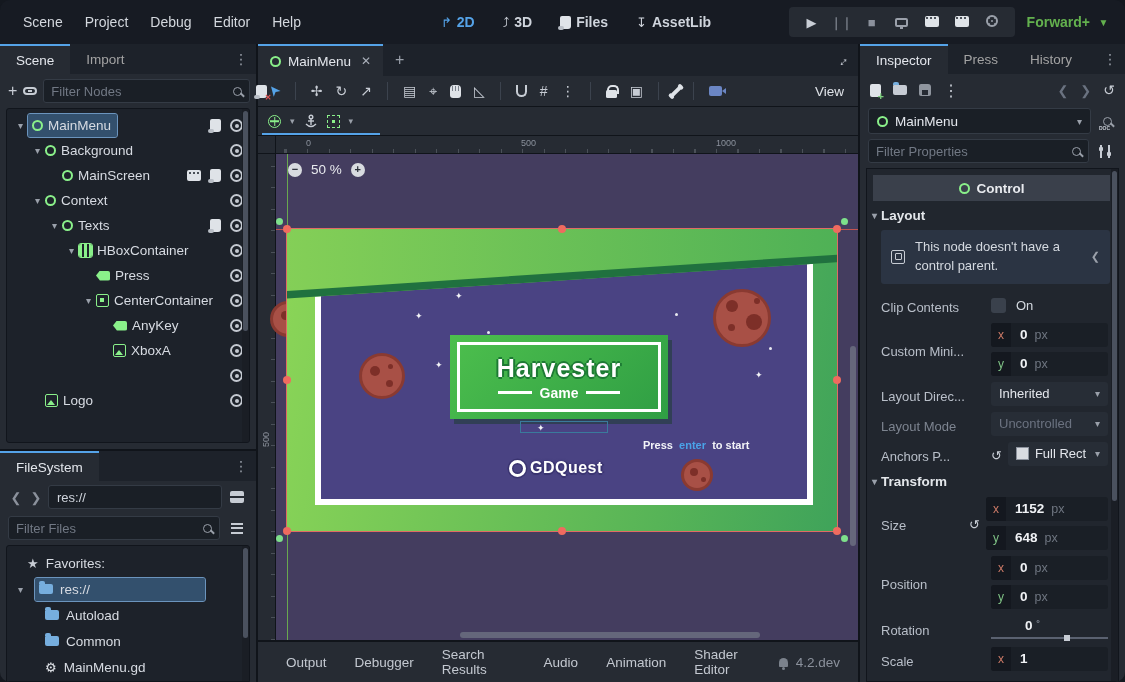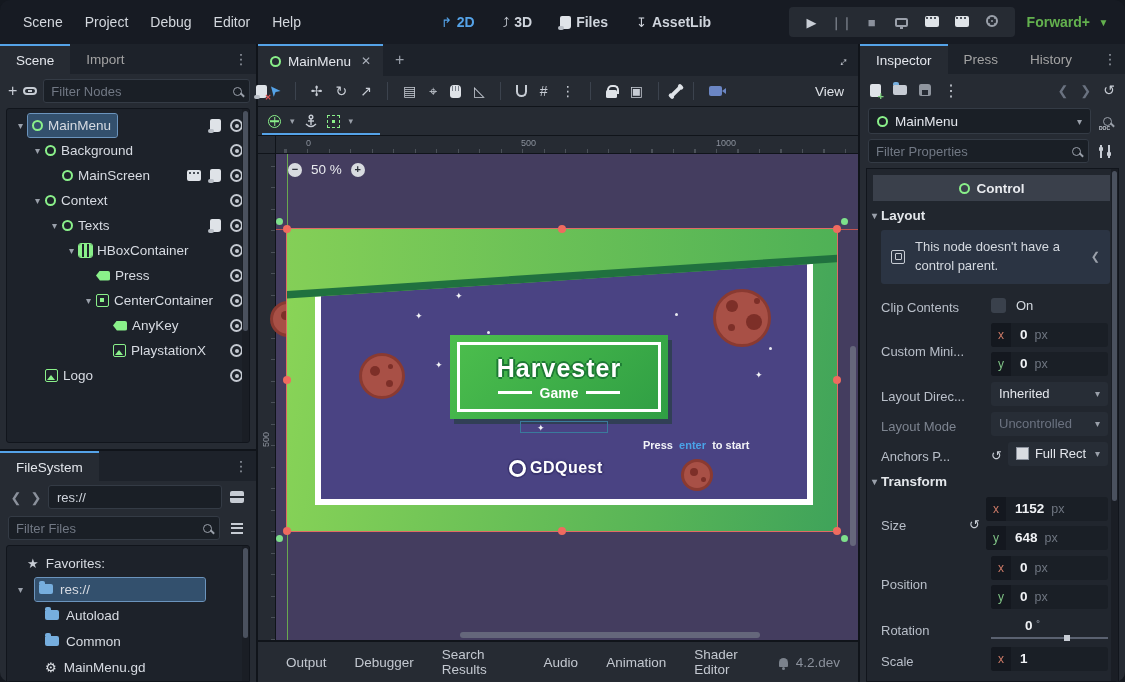--- a/index.html
+++ b/index.html
@@ -403,22 +403,26 @@
                 <span class="i-tag"></span>
                 <span class="nm">AnyKey</span>
               </span>
             <span class="rgap"></span>
               <span class="rico i-eye"></span>
           </div>
           <div class="trow" style="--d:5">
             <span class="lead">
                 <span class="chev"></span>
                 <span class="i-texture"></span>
-                <span class="nm">PlaystationX</span>
-              </span>
+                <span class="nm">XboxA</span>
+              </span>
+            <span class="rgap"></span>
+              <span class="rico i-eye"></span>
+          </div>
+          <div class="trow" style="--d:5">
             <span class="rgap"></span>
               <span class="rico i-eye"></span>
           </div>
           <div class="trow" style="--d:1">
             <span class="lead">
                 <span class="chev"></span>
                 <span class="i-texture"></span>
                 <span class="nm">Logo</span>
               </span>
             <span class="rgap"></span>

